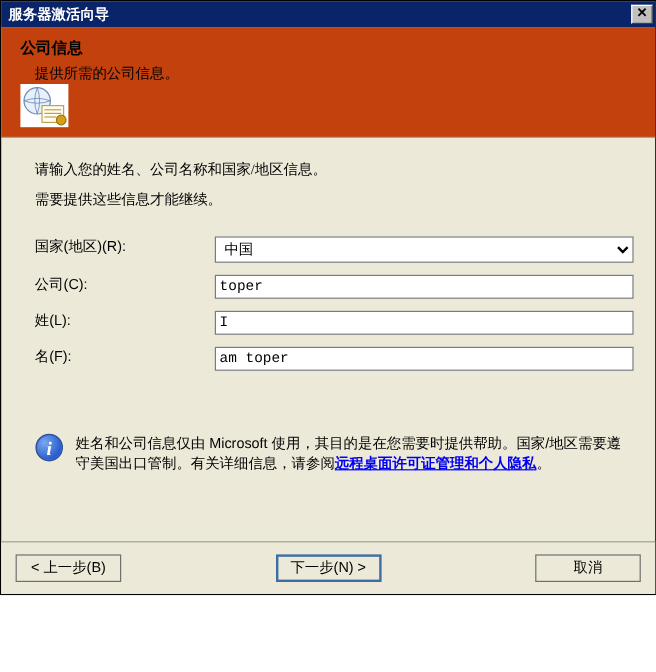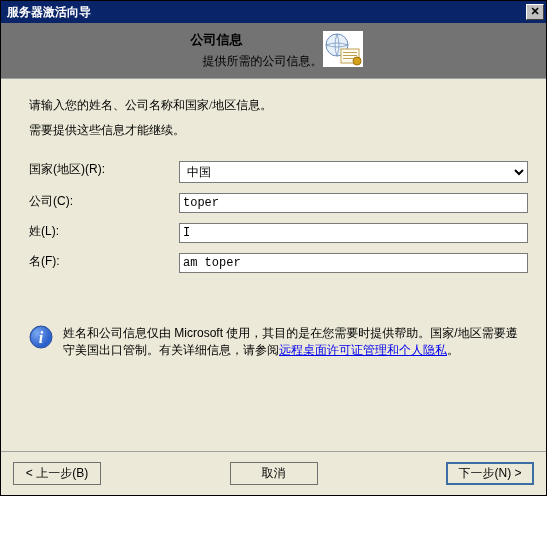--- a/index.html
+++ b/index.html
@@ -39,26 +39,27 @@
     border-bottom-color: #404040;
     color: #000;
     line-height: 12px;
     text-align: center;
     font-size: 11px;
     font-family: Tahoma, sans-serif;
     font-weight: bold;
     cursor: pointer;
   }
   .header-panel {
-    background: #737373;
+    background: #c2410c;
     border-bottom: 1px solid #a0a0a0;
     padding: 8px 10px 8px 16px;
     display: flex;
     align-items: flex-start;
-    justify-content: center;
+    justify-content: space-between;
+    flex-direction: column;
   }
   .header-text h1 {
     margin: 0 0 4px 0;
     font-size: 13px;
     font-weight: bold;
   }
   .header-text .sub {
     font-size: 12px;
     font-weight: normal;
     padding-left: 12px;
@@ -112,20 +113,21 @@
   }
   .info-icon svg { width: 24px; height: 24px; }
   .info-text {
     font-size: 12px;
     line-height: 1.4;
   }
   .info-text .lnk {
     color: #0000ee;
     text-decoration: underline;
     cursor: pointer;
+    font-weight: bold;
   }
   .footer {
     border-top: 1px solid #a0a0a0;
     height: 44px;
     display: flex;
     align-items: center;
     justify-content: space-between;
     gap: 6px;
     padding: 0 12px;
     background: #ece9d8;
@@ -221,17 +223,17 @@
         </svg>
       </div>
       <div class="info-text">
         <span>姓名和公司信息仅由 Microsoft 使用，其目的是在您需要时提供帮助。国家/地区需要遵守美国出口管制。有关详细信息，请参阅</span><span class="lnk">远程桌面许可证管理和个人隐私</span><span>。</span>
       </div>
     </div>
   </div>
 
   <div class="footer">
     <button class="btn">&lt; 上一步(B)</button>
+    <button class="btn default">下一步(N) &gt;</button>
     <button class="btn">取消</button>
-    <button class="btn default">下一步(N) &gt;</button>
   </div>
 
 </div>
 
 </body></html>

